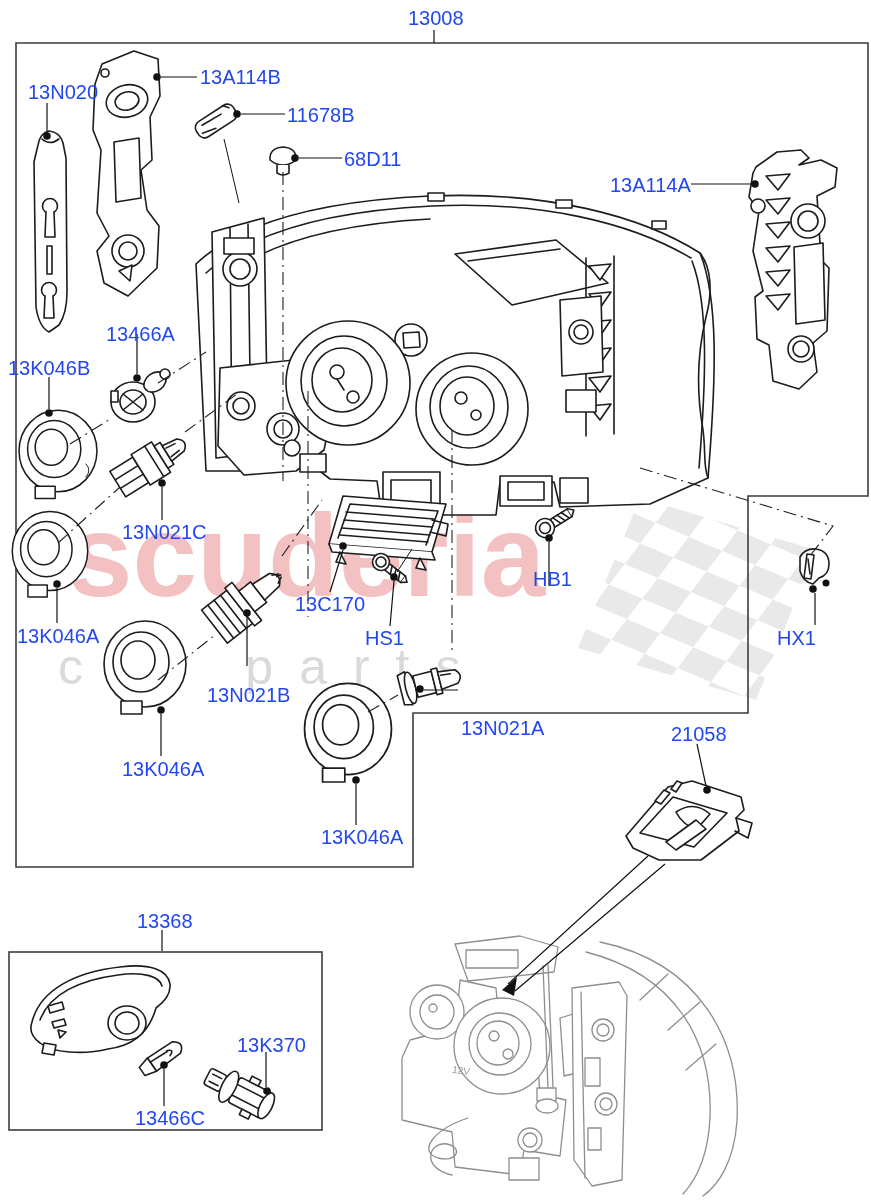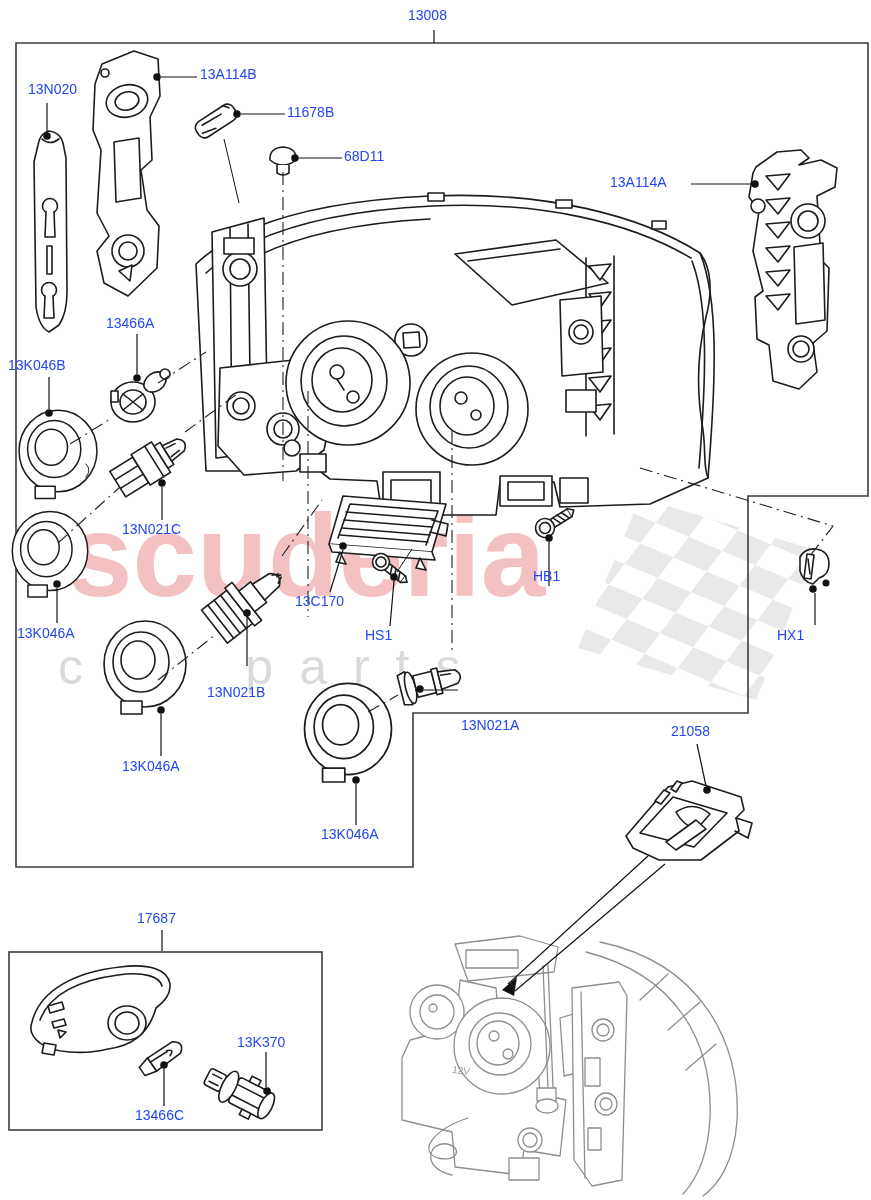--- a/index.html
+++ b/index.html
@@ -2,21 +2,21 @@
 <html style="--label: #2247f0; --line: #1c1c1c; --box: #3c3c3c; --secondary: #8e8e8e; --wm_brand: #f3c1c1; --wm_tagline: #dadada; --wm_flag: #e9e9e9;"><head>
 <meta charset="utf-8">
 <style>
   :root{
     --label:#2247f0; --line:#1c1c1c; --box:#3c3c3c; --secondary:#8e8e8e;
     --wm_brand:#f3c1c1; --wm_tagline:#dadada; --wm_flag:#e9e9e9;
   }
   html,body{margin:0;padding:0;background:#fff;}
   #stage{position:relative;width:871px;height:1200px;background:#fff;overflow:hidden;
          font-family:"Liberation Sans", sans-serif;}
-  .lbl{position:absolute;color:var(--label);font-size:14px;line-height:1;white-space:nowrap;}
+  .lbl{position:absolute;color:var(--label);font-size:20px;line-height:1;white-space:nowrap;}
   .wm-brand{position:absolute;left:68px;top:498px;font-size:116px;font-weight:bold;
             letter-spacing:0px;color:var(--wm_brand);line-height:1;}
   .wm-tagline{position:absolute;left:58px;top:642px;font-size:50px;letter-spacing:26px;
             color:var(--wm_tagline);line-height:1;}
   .marking{position:absolute;left:452px;top:1066px;font-size:10px;color:#9a9a9a;
             transform:rotate(8deg);line-height:1;}
   svg{position:absolute;left:0;top:0;}
   .part{fill:#fff;stroke:var(--line);stroke-width:1.6;stroke-linejoin:round;stroke-linecap:round;}
   .noface{fill:none;}
   .box{fill:none;stroke:var(--box);stroke-width:1.6;}
@@ -369,31 +369,31 @@
       <circle class="dot" cx="164" cy="1065" r="3.8"></circle>
     </g>
   </svg>
 
   <div class="lbl" style="left:408px;top:8px">13008</div>
   <div class="lbl" style="left:28px;top:82px">13N020</div>
   <div class="lbl" style="left:200px;top:67px">13A114B</div>
   <div class="lbl" style="left:287px;top:105px">11678B</div>
   <div class="lbl" style="left:344px;top:149px">68D11</div>
   <div class="lbl" style="left:610px;top:175px">13A114A</div>
-  <div class="lbl" style="left:106px;top:316px">13466A</div>
+  <div class="lbl" style="left:106px;top:324px">13466A</div>
   <div class="lbl" style="left:8px;top:358px">13K046B</div>
   <div class="lbl" style="left:122px;top:522px">13N021C</div>
   <div class="lbl" style="left:17px;top:626px">13K046A</div>
   <div class="lbl" style="left:207px;top:685px">13N021B</div>
   <div class="lbl" style="left:122px;top:759px">13K046A</div>
   <div class="lbl" style="left:321px;top:827px">13K046A</div>
   <div class="lbl" style="left:295px;top:594px">13C170</div>
   <div class="lbl" style="left:365px;top:628px">HS1</div>
   <div class="lbl" style="left:533px;top:569px">HB1</div>
   <div class="lbl" style="left:777px;top:628px">HX1</div>
   <div class="lbl" style="left:461px;top:718px">13N021A</div>
   <div class="lbl" style="left:671px;top:724px">21058</div>
-  <div class="lbl" style="left:137px;top:911px">17687</div>
+  <div class="lbl" style="left:137px;top:911px">13368</div>
   <div class="lbl" style="left:237px;top:1035px">13K370</div>
   <div class="lbl" style="left:135px;top:1108px">13466C</div>
 
   <div class="marking">12V</div>
 </div>
 
 </body></html>

